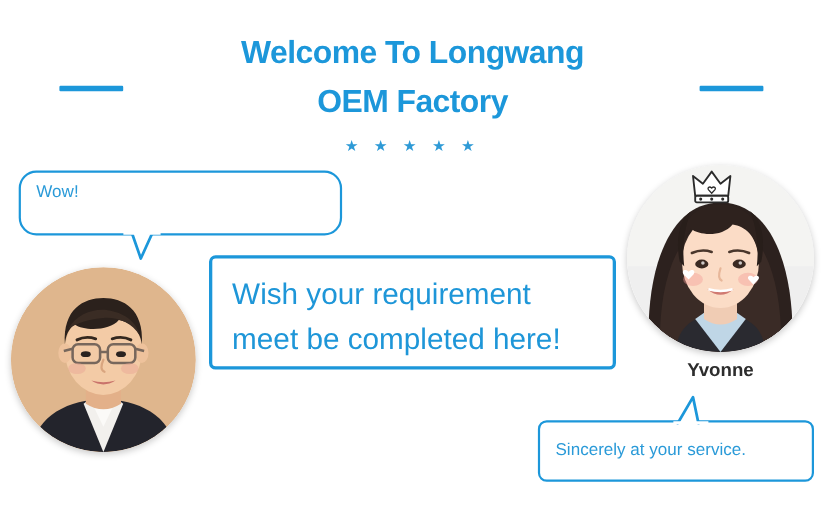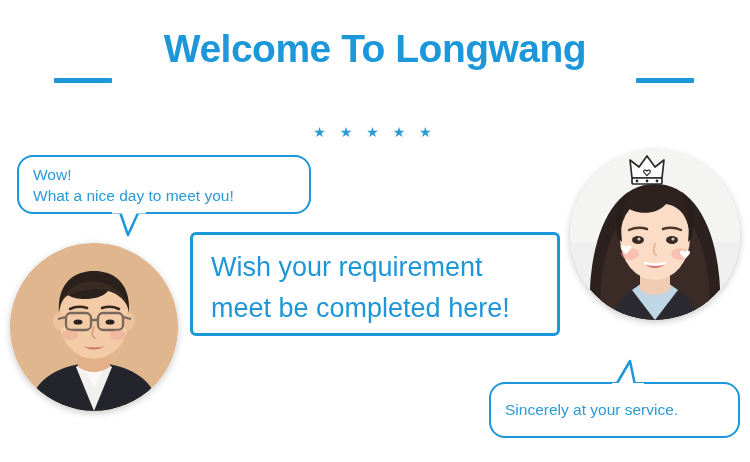--- a/index.html
+++ b/index.html
@@ -22,21 +22,21 @@
   .heading-block {
     position: absolute;
     left: 0;
     top: 26px;
     width: 750px;
     text-align: center;
   }
   .heading-line {
     font-family: "Liberation Sans", sans-serif;
     font-weight: bold;
-    font-size: 39px;
+    font-size: 29px;
     line-height: 45px;
     letter-spacing: -0.5px;
     color: #1C97DA;
     white-space: nowrap;
   }
   .deco-rule {
     position: absolute;
     height: 5px;
     background: #1C97DA;
     border-radius: 1px;
@@ -98,21 +98,21 @@
     line-height: 41px;
     font-weight: normal;
     color: #1E96D8;
   }
 
   #bubble-sincerely {
     left: 489px;
     top: 382px;
     width: 251px;
     height: 56px;
-    border-radius: 16px;
+    border-radius: 8px;
     padding: 15px 0 0 14px;
     font-size: 15.5px;
     line-height: 22px;
   }
   
   .tail-sincerely {
     position: absolute;
     left: 612px;
     top: 358px;
     width: 36px;
@@ -146,28 +146,28 @@
 
   .avatar svg { display: block; width: 100%; height: 100%; }
 </style>
 </head>
 <body>
 
 <div id="banner">
 
   <div class="heading-block">
     <div class="heading-line">Welcome To Longwang</div>
+    <div class="heading-line">OEM Factory</div>
   </div>
   <div class="deco-rule left"></div>
   <div class="deco-rule right"></div>
   <div class="stars">★ ★ ★ ★ ★</div>
 
   <div class="bubble" id="bubble-wow">
     <div>Wow!</div>
-    <div>What a nice day to meet you!</div>
   </div>
   <svg class="tail-wow" viewBox="0 0 40 26">
     <path d="M8 1 L16 24 L26 2" fill="#ffffff" stroke="#1C97DA" stroke-width="2.5" stroke-linecap="round" stroke-linejoin="round"></path>
     <line x1="0" y1="1" x2="34" y2="1" stroke="#ffffff" stroke-width="3"></line>
   </svg>
 
   <div class="bubble" id="bubble-main">
     <div>Wish your requirement</div>
     <div>meet be completed here!</div>
   </div>
@@ -281,15 +281,16 @@
             <path d="M2 22 L0 4 L9 11 L17 0 L25 11 L34 4 L32 22 Z" fill="#FFFFFF" stroke="#2B2B2B" stroke-width="1.7" stroke-linejoin="round"></path>
             <rect x="2" y="22" width="30" height="6" rx="1.5" fill="#FFFFFF" stroke="#2B2B2B" stroke-width="1.7"></rect>
             <path d="M17 15 c-2-2 -4.4-0.4 -2.8 1.6 l2.8 3 l2.8-3 c1.6-2 -0.8-3.6 -2.8-1.6 z" fill="#FFFFFF" stroke="#2B2B2B" stroke-width="1.2"></path>
             <circle cx="7" cy="25" r="1.4" fill="#2B2B2B"></circle>
             <circle cx="17" cy="25" r="1.4" fill="#2B2B2B"></circle>
             <circle cx="27" cy="25" r="1.4" fill="#2B2B2B"></circle>
           </g>
         </g>
       </svg>
     </div>
+    <div class="person-name">Yvonne</div>
   </div>
 
 </div>
 
 </body></html>

